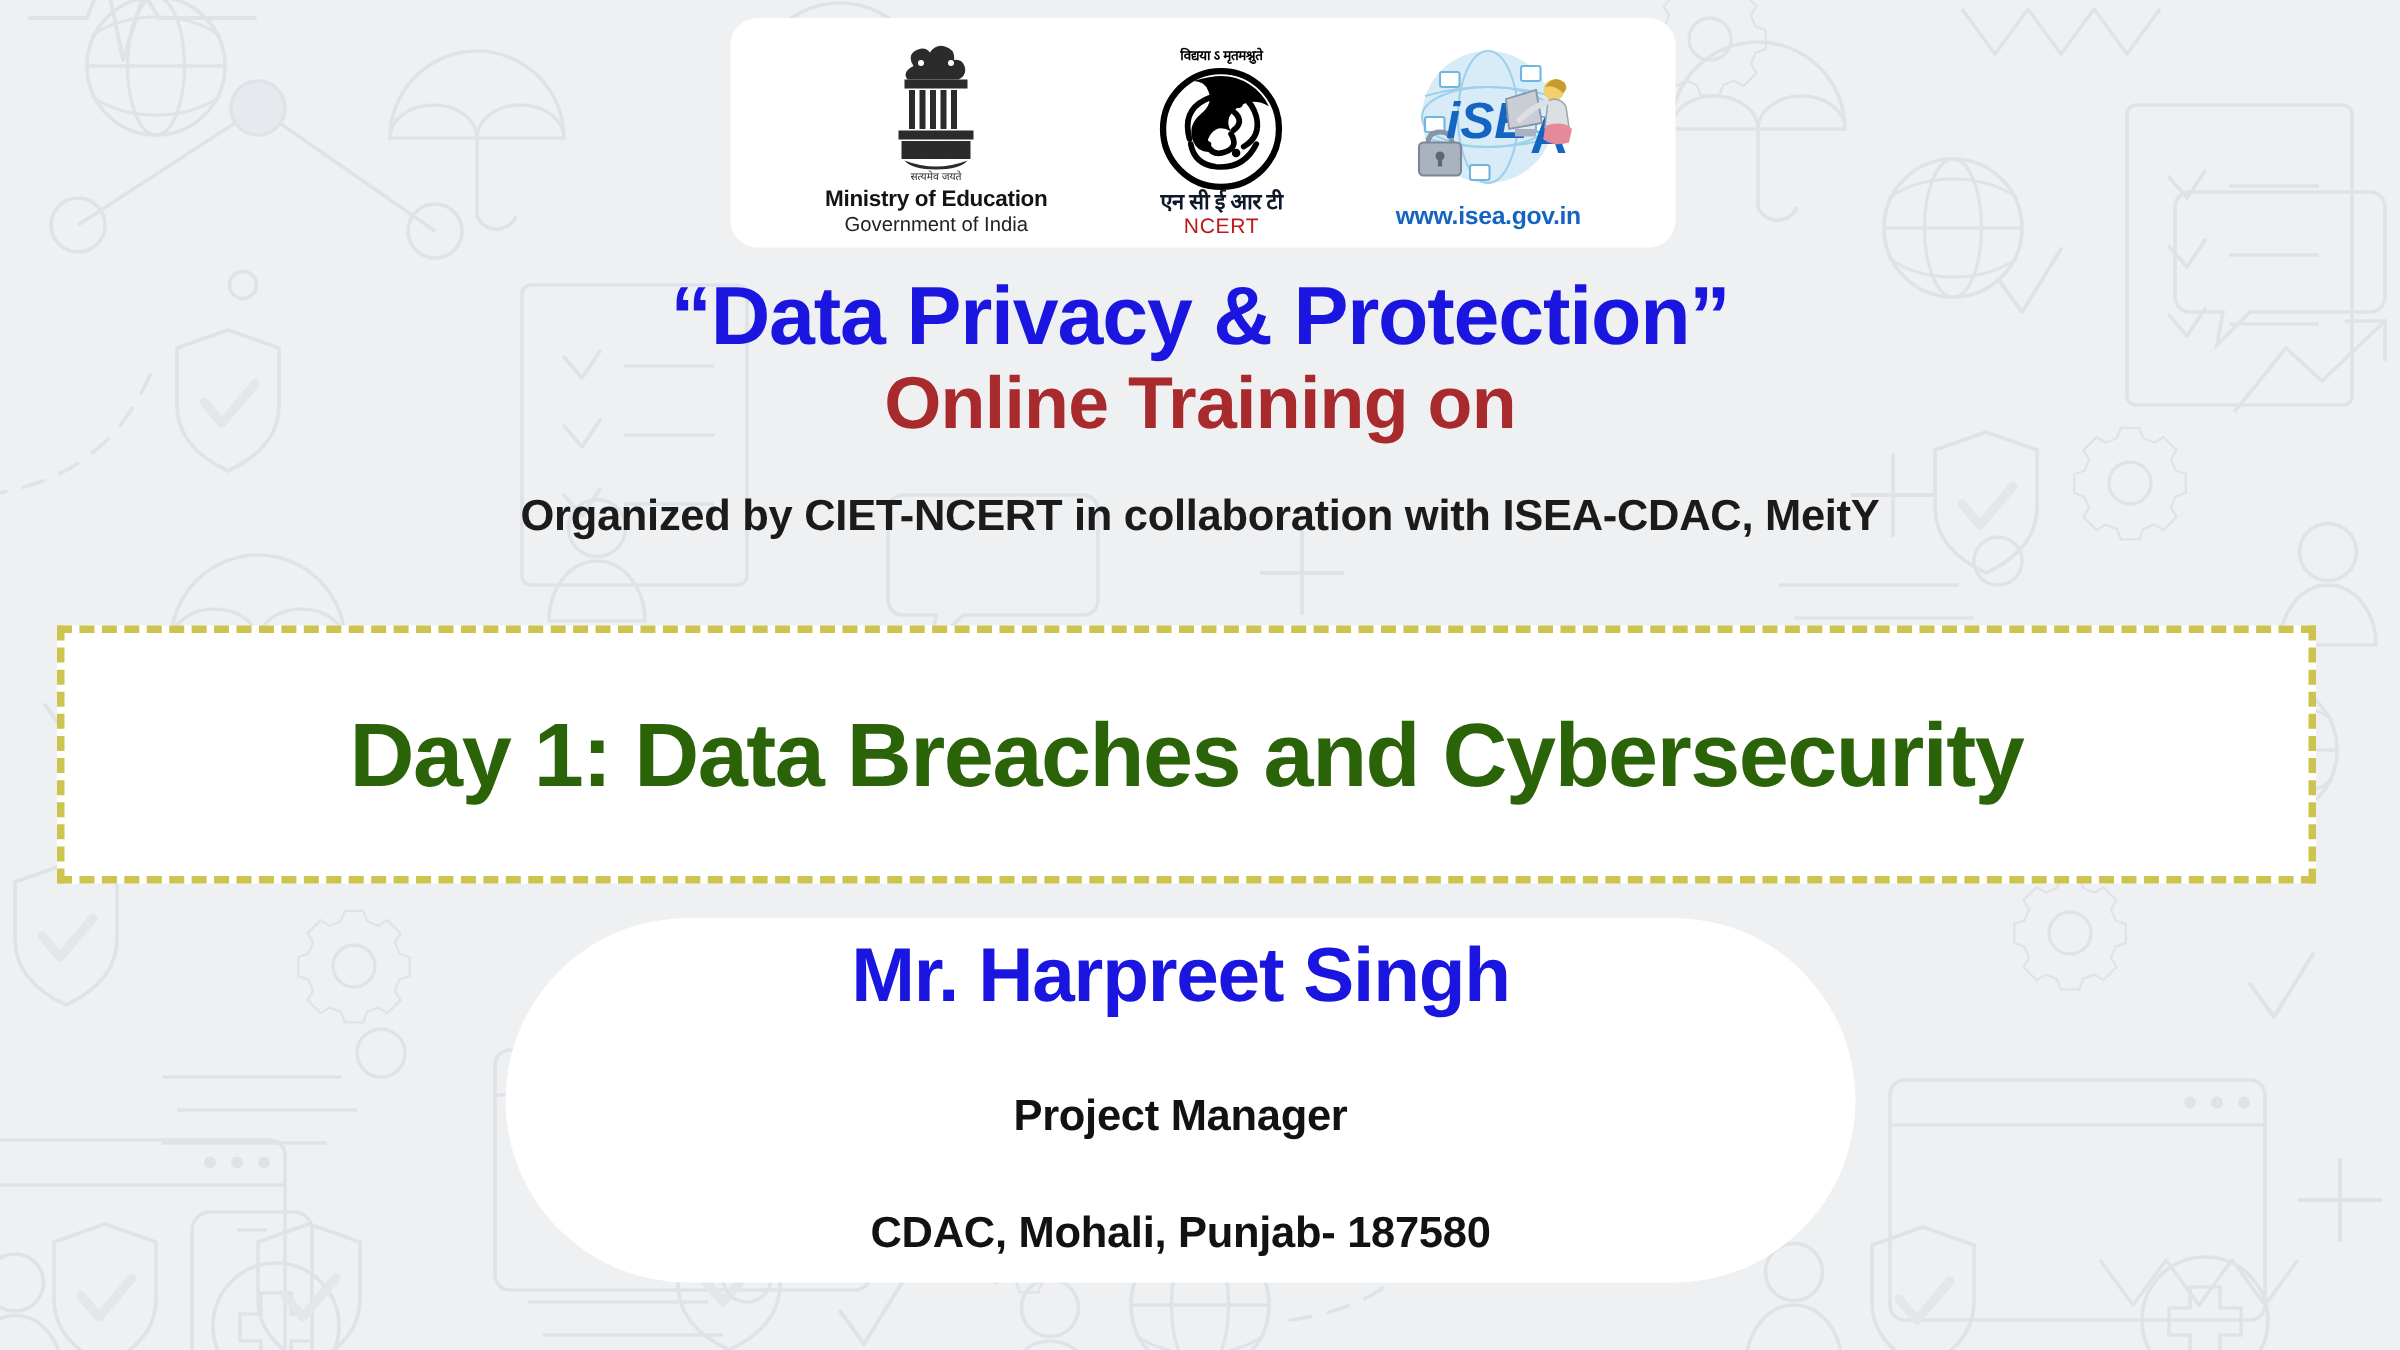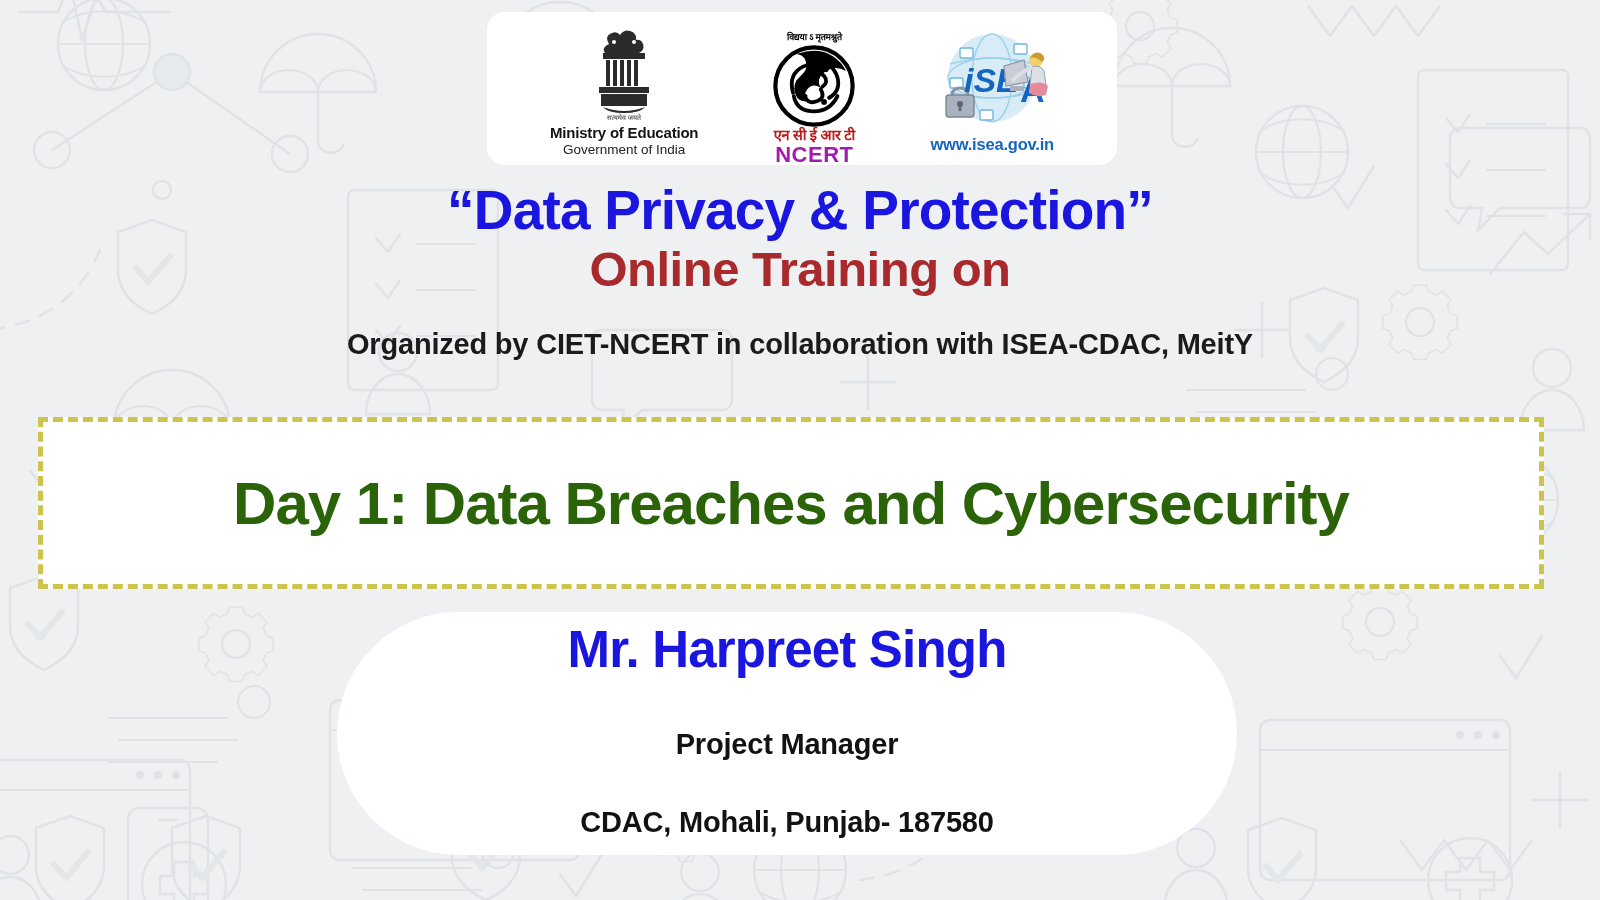--- a/index.html
+++ b/index.html
@@ -64,29 +64,29 @@
   }
   .moe-sub {
     font-size: 13.5px;
     color: #222;
     margin-top: 1px;
     white-space: nowrap;
   }
   .ncert-hindi {
     font-size: 14.5px;
     font-weight: bold;
+    color: #0f172a;
+    letter-spacing: -0.3px;
+    white-space: nowrap;
+    line-height: 1.05;
+  }
+  .ncert-eng {
+    font-size: 14px;
+    font-weight: normal;
     color: #b91c1c;
-    letter-spacing: -0.3px;
-    white-space: nowrap;
-    line-height: 1.05;
-  }
-  .ncert-eng {
-    font-size: 22px;
-    font-weight: bold;
-    color: #a21caf;
     letter-spacing: 0.5px;
     line-height: 1.05;
   }
   .ncert-top {
     font-size: 9px;
     font-weight: bold;
     color: #000;
     letter-spacing: -0.2px;
     white-space: nowrap;
     margin-bottom: 1px;

